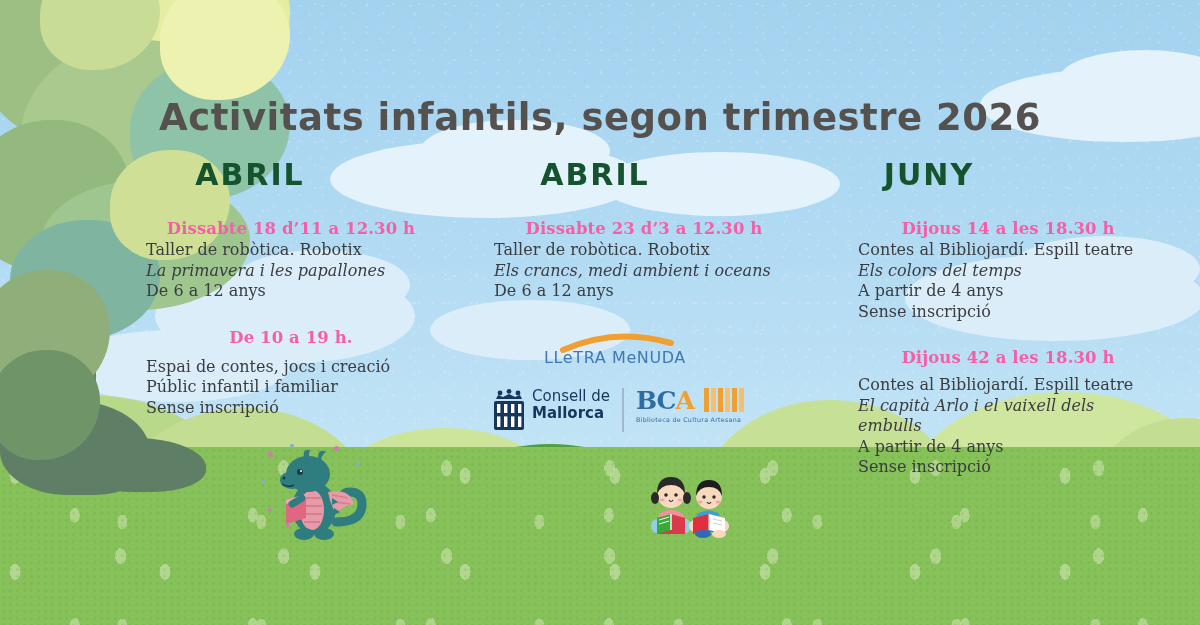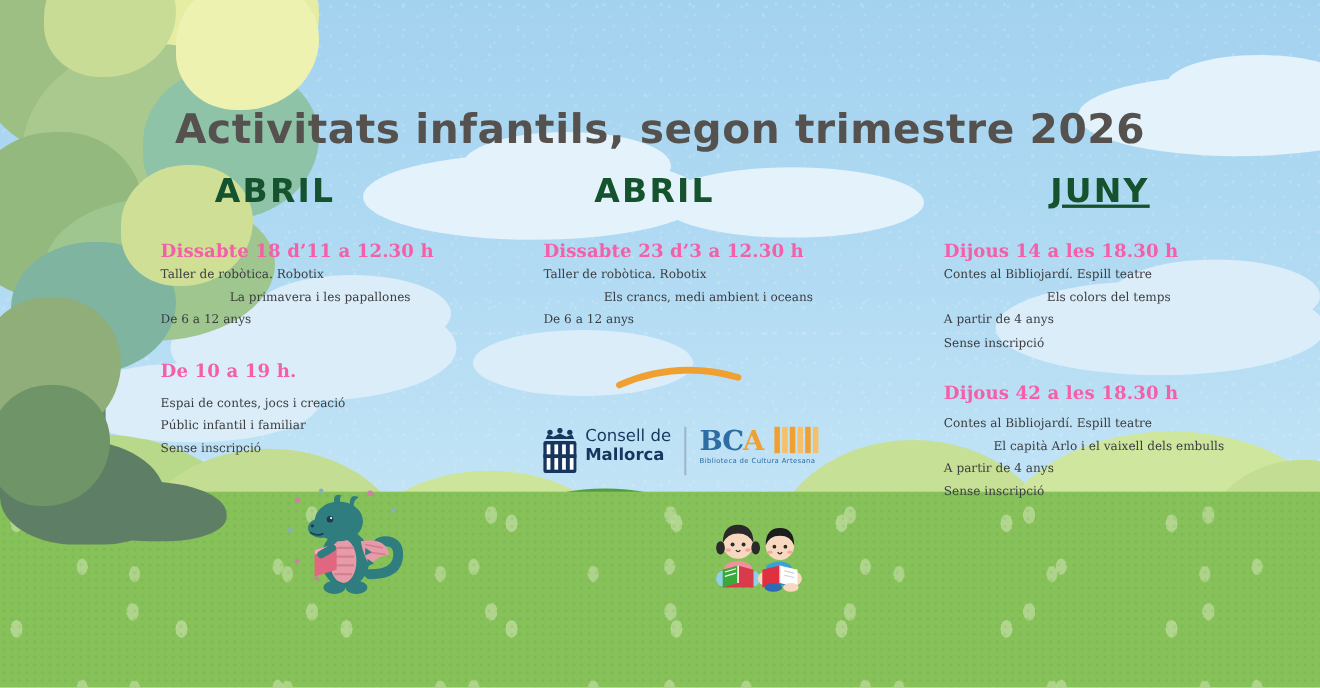--- a/index.html
+++ b/index.html
@@ -50,23 +50,23 @@
   
   .title{position:absolute;left:0;top:96px;width:1200px;text-align:center;
     font-family:"DejaVu Sans",sans-serif;font-weight:700;font-size:37px;color:#55514e;
     letter-spacing:.5px;}
   .months{position:absolute;left:0;top:157px;width:1200px;height:40px;}
   .month{position:absolute;top:0;font-family:"DejaVu Sans",sans-serif;font-weight:700;
     font-size:30px;color:#14532d;letter-spacing:2px;text-align:center;}
 
   .col{position:absolute;font-family:"DejaVu Serif",serif;}
   .blk{margin-bottom:16px;}
-  .hd{color:#f45fa8;font-weight:700;font-size:16.5px;line-height:22px;letter-spacing:.1px;}
-  .ln{color:#3a3c3f;font-size:11px;line-height:20.5px;}
-  .ln.it{text-align:center;}
+  .hd{color:#f45fa8;font-weight:700;font-size:16.5px;line-height:22px;letter-spacing:.1px;text-align:center;}
+  .ln{color:#3a3c3f;font-size:16px;line-height:20.5px;}
+  .ln.it{font-style:italic;}
   .spacer-s{height:9px;}
   .lm-wrap{position:absolute;left:525px;top:336px;width:180px;height:36px;}
   .lm-text{position:absolute;left:0;top:12px;width:180px;text-align:center;
     font-family:"DejaVu Sans",sans-serif;font-size:16px;color:#3f78b5;letter-spacing:.6px;}
   .cm-wrap{position:absolute;left:492px;top:388px;width:120px;height:44px;}
   .cm-text{position:absolute;left:40px;top:0px;font-family:"DejaVu Sans",sans-serif;
     color:#17365d;line-height:17px;}
   .cm-l1{font-size:15px;font-weight:400;}
   .cm-l2{font-size:15px;font-weight:700;}
   .divider{position:absolute;left:622px;top:388px;width:2px;height:44px;background:#9fb8cf;}
@@ -170,21 +170,21 @@
     <div class="leafblob" style="left:180px;top:10px;width:130px;height:120px;background:#eef2b0;"></div>
     <div class="leafblob" style="left:60px;top:-10px;width:120px;height:110px;background:#c9dc95;"></div>
     <div class="leafblob" style="left:10px;top:380px;width:110px;height:110px;background:#6f9468;"></div>
   </div>
 
   <div class="title">Activitats infantils, segon trimestre 2026</div>
 
   <div class="months">
     <div class="month" style="left:150px;width:200px;">ABRIL</div>
     <div class="month" style="left:495px;width:200px;">ABRIL</div>
-    <div class="month" style="left:900px;width:200px;text-decoration:underline;">JUNY</div>
+    <div class="month" style="left:829px;width:200px;">JUNY</div>
   </div>
 
   <div class="col" style="left:146px;top:218px;width:290px;">
     <div class="blk">
       <div class="hd">Dissabte 18 d’11 a 12.30 h</div>
       <div class="ln">Taller de robòtica. Robotix</div>
       <div class="ln it">La primavera i les papallones</div>
       <div class="ln">De 6 a 12 anys</div>
     </div>
     <div class="spacer-s"></div>
@@ -222,20 +222,21 @@
       <div class="ln it">El capità Arlo i el vaixell dels embulls</div>
       <div class="ln">A partir de 4 anys</div>
       <div class="ln">Sense inscripció</div>
     </div>
   </div>
 
   <div class="lm-wrap">
     <svg width="180" height="22" viewBox="0 0 180 22" style="position:absolute;left:0;top:-4px;">
       <path d="M38 18 Q90 -5 146 11" stroke="#f0a030" stroke-width="6" fill="none" stroke-linecap="round"></path>
     </svg>
+    <div class="lm-text">LLeTRA MeNUDA</div>
   </div>
 
   <div class="cm-wrap">
     <svg width="34" height="42" viewBox="0 0 34 42" style="position:absolute;left:0;top:1px;">
       <g fill="#17365d">
         <circle cx="8" cy="4" r="2.4"></circle>
           <circle cx="17" cy="2.4" r="2.4"></circle>
           <circle cx="26" cy="4" r="2.4"></circle>
         <path d="M4 10 L6 6 L11 8 L17 5 L23 8 L28 6 L30 10 Z"></path>
         <rect x="2" y="12" width="30" height="29" rx="2"></rect>

